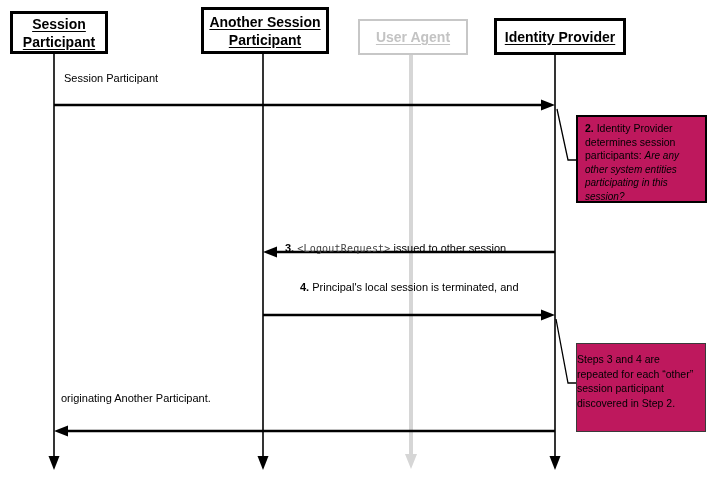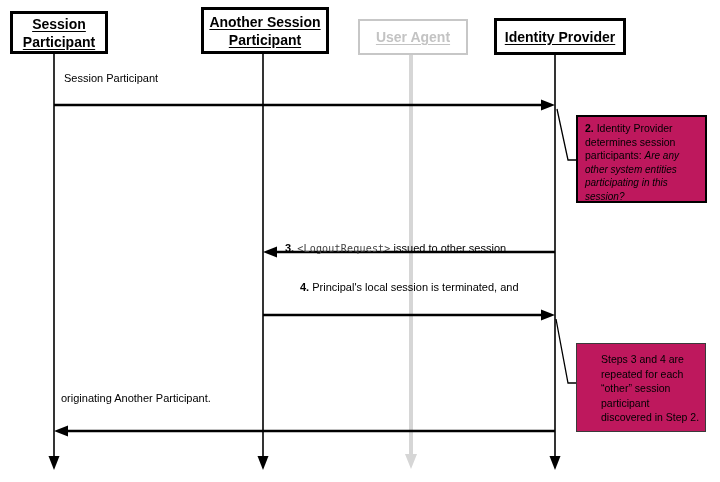--- a/index.html
+++ b/index.html
@@ -35,21 +35,21 @@
   .m4{left:288px;top:279px;}
   .m5{left:61px;top:390px;}
 
   
   .note{
     position:absolute;box-sizing:border-box;background:#be185d;z-index:2;
     font-size:10.5px;line-height:14px;
   }
   .n2{left:576px;top:115px;width:131px;height:88px;border:2px solid #000;padding:5px 4px 4px 7px;line-height:13.5px;}
   .n2 i{font-size:10px;}
-  .n34{left:576px;top:343px;width:130px;height:89px;border:1px solid #3a3a3a;padding:8px 4px 4px 24px;line-height:14.5px;}
+  .n34{left:576px;top:343px;width:130px;height:89px;border:1px solid #3a3a3a;padding:8px 4px 4px 0;line-height:14.5px;}
 </style>
 </head>
 <body>
 
 <div class="stage">
 
   <svg class="layer" width="720" height="482" viewBox="0 0 720 482">
 
     <line x1="54" y1="54" x2="54" y2="456" stroke="#000" stroke-width="1.6"></line>
     <line x1="263" y1="54" x2="263" y2="456" stroke="#000" stroke-width="1.6"></line>

